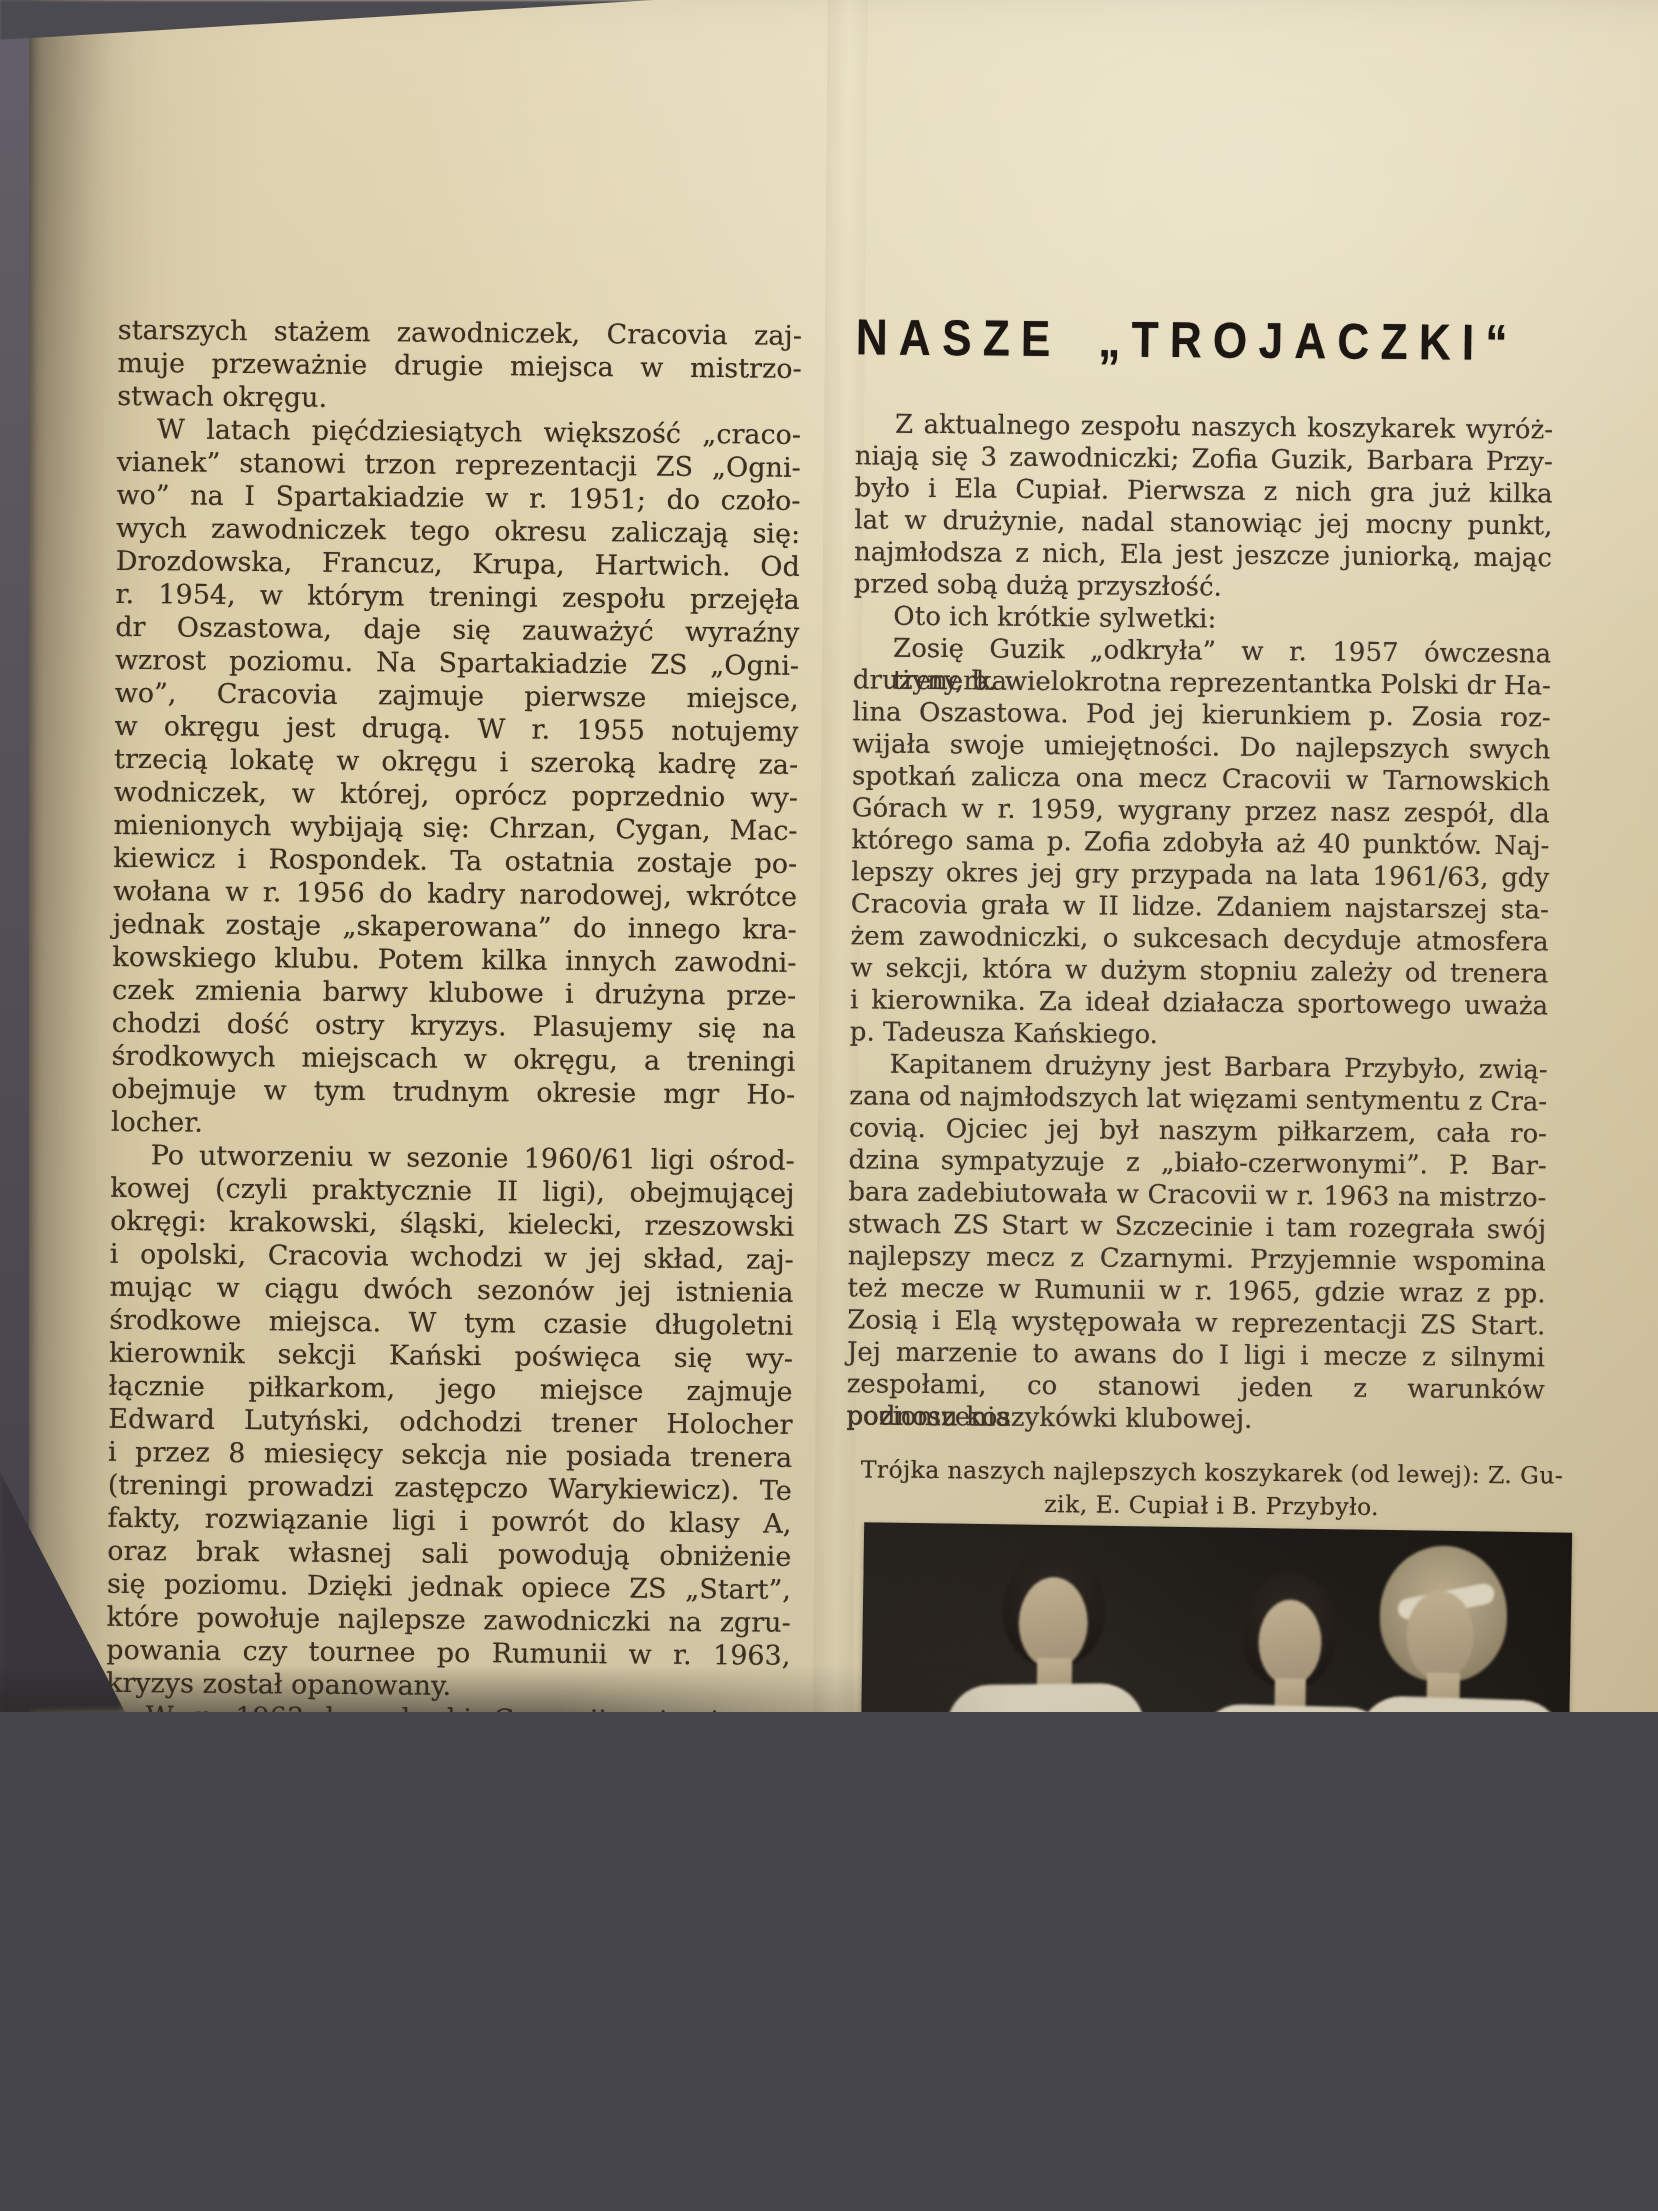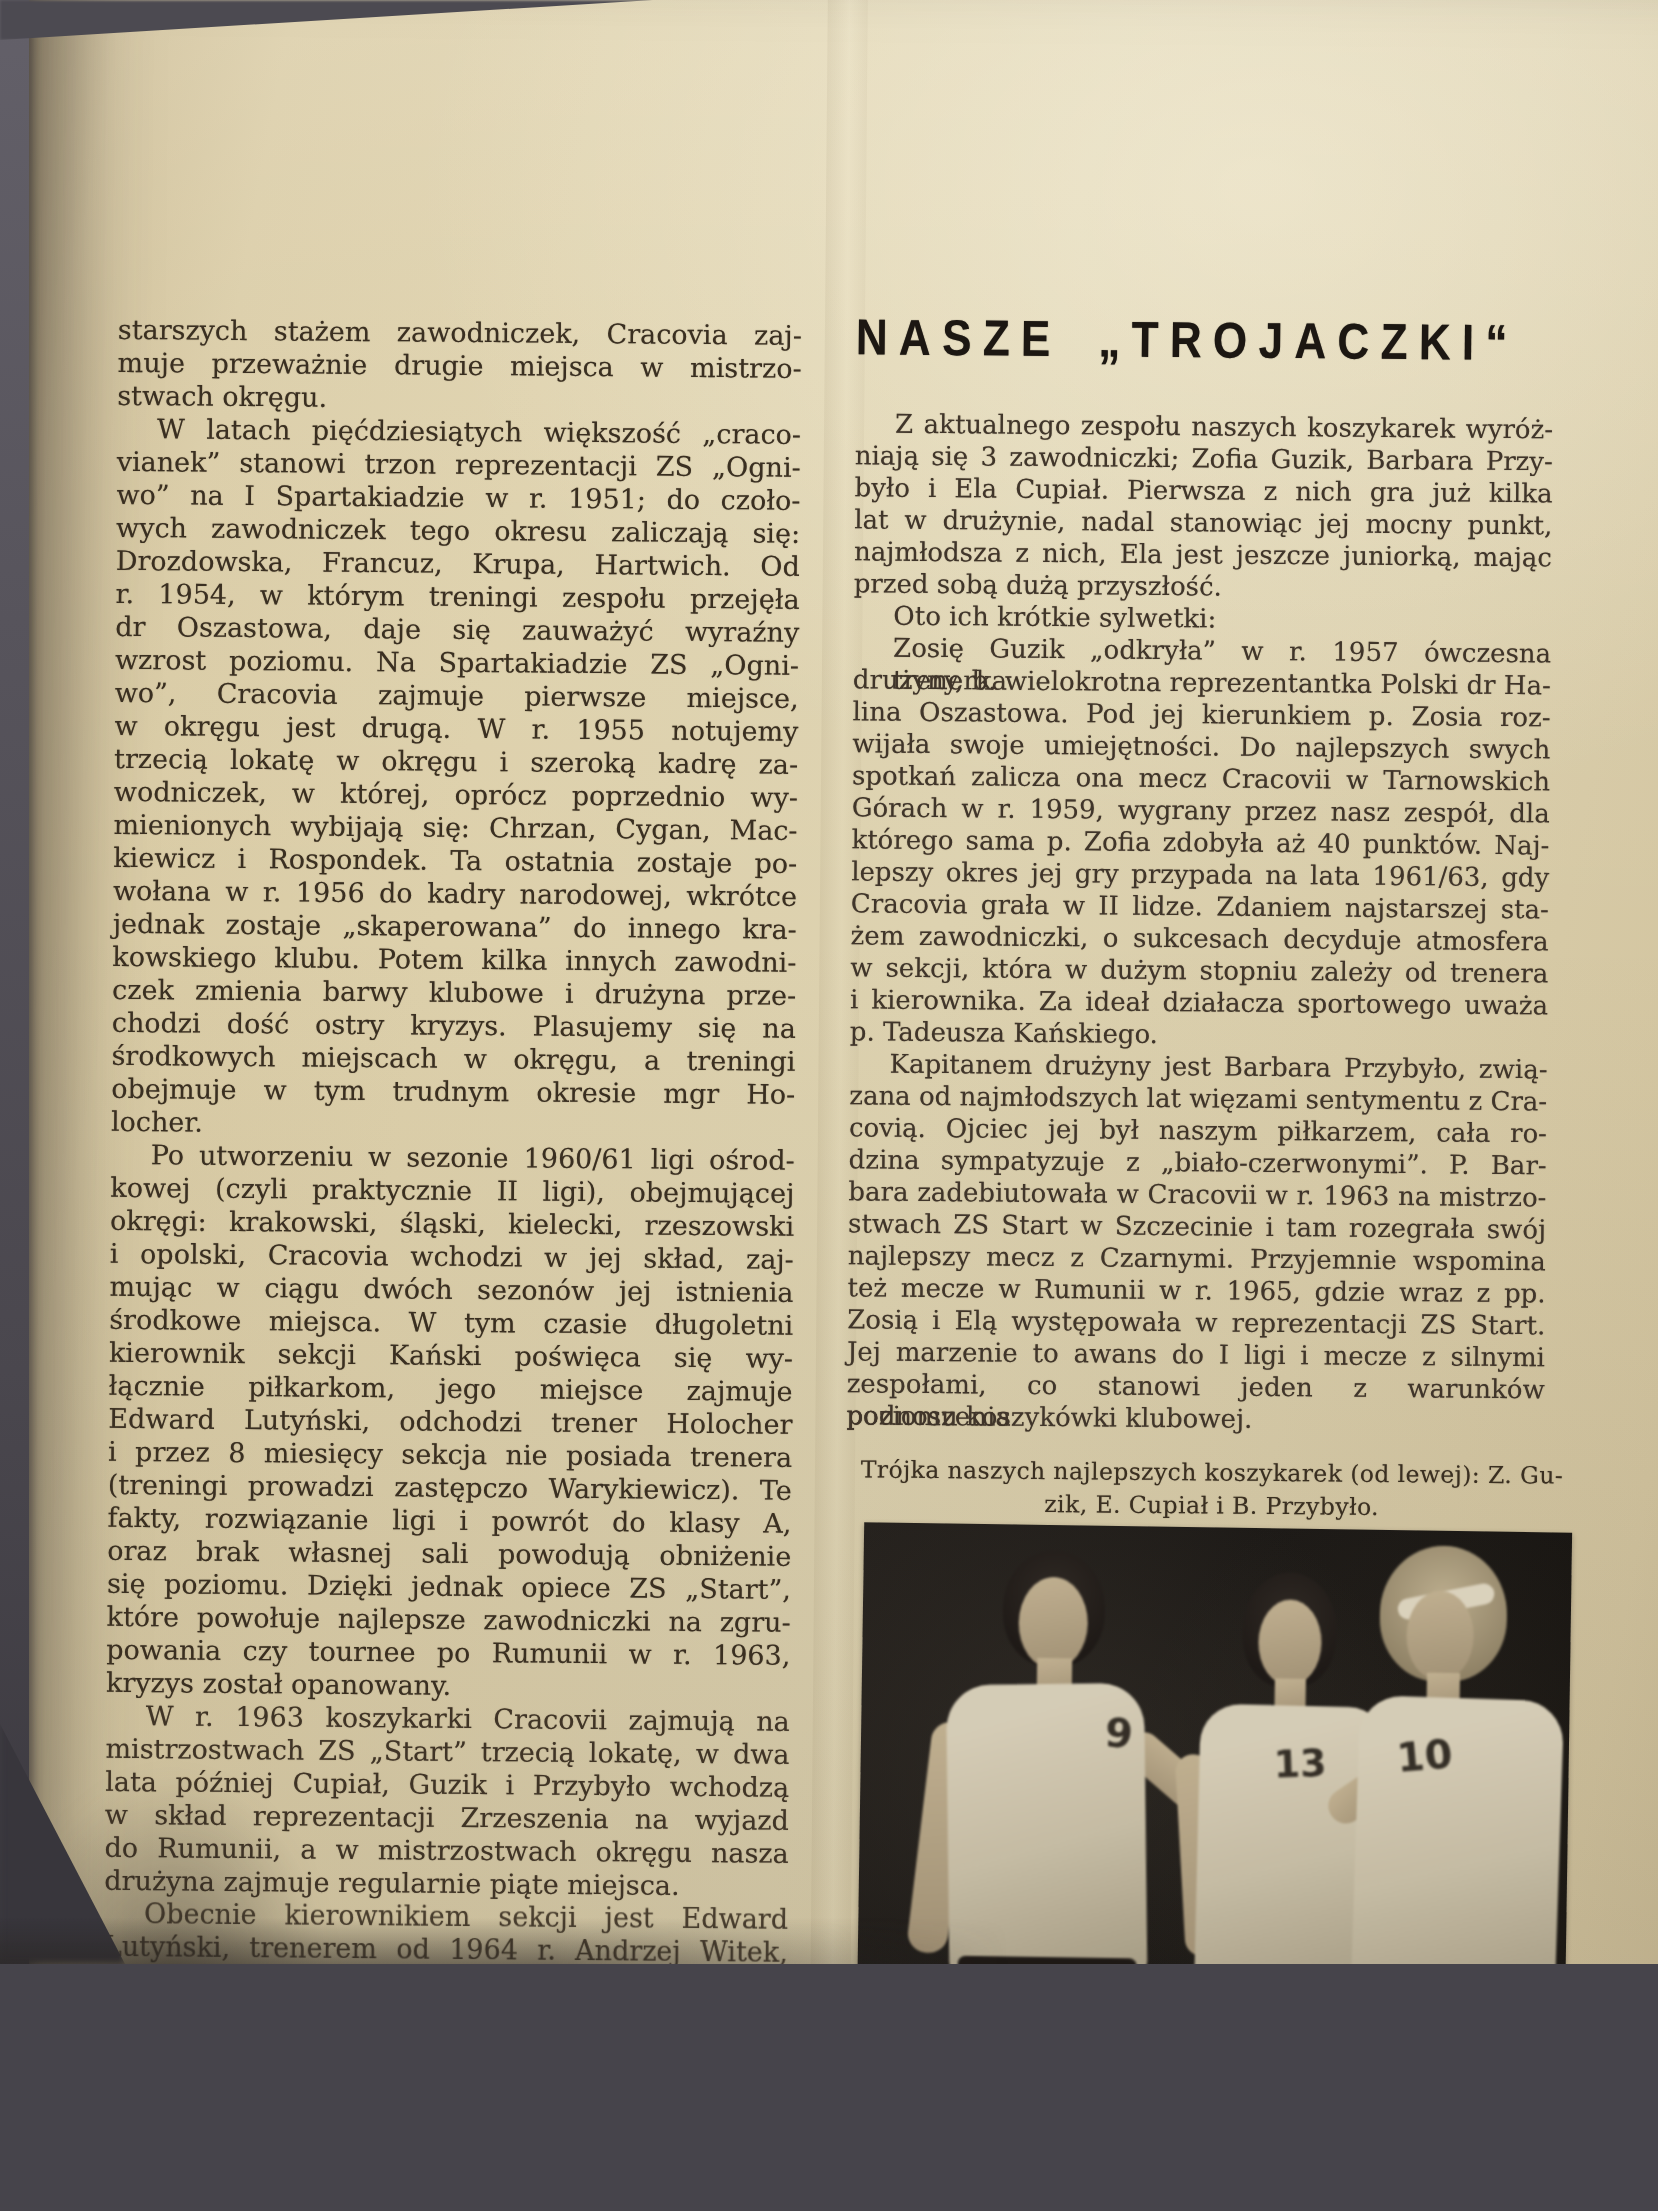--- a/index.html
+++ b/index.html
@@ -1,16 +1,16 @@
 <!DOCTYPE html>
 <html><head>
 <meta charset="utf-8">
 <style>
   html,body{margin:0;padding:0;background:#46444b;}
-  .stage{position:relative;width:1658px;height:1964px;overflow:hidden;background:#0f766e;
+  .stage{position:relative;width:1658px;height:1712px;overflow:hidden;background:#0f766e;
          font-family:"DejaVu Serif","Liberation Serif",serif;}
   
   .paper{position:absolute;left:25px;top:-17.3px;width:1710px;height:2277px;
          transform:rotate(0.5deg);transform-origin:100% 0;
          background:
            linear-gradient(180deg, rgba(255,252,242,0.20) 0%, rgba(255,250,235,0.10) 16%, rgba(0,0,0,0) 42%, rgba(92,78,56,0.10) 78%, rgba(92,78,56,0.20) 100%),
            linear-gradient(100deg,#b5a47d 0%,#cdbd96 5%,#d9cba5 13%,#ddd0ab 28%,#ddd2b0 52%,#d9cdaa 72%,#d3c5a0 90%,#c9ba94 100%);
          box-shadow: inset 77px 0 96px -48px rgba(52,45,38,0.65),
                      inset -11.5px 0 67px -34px rgba(70,60,45,0.25),
                      inset 0 -67px 134px -67px rgba(72,61,45,0.35);}

